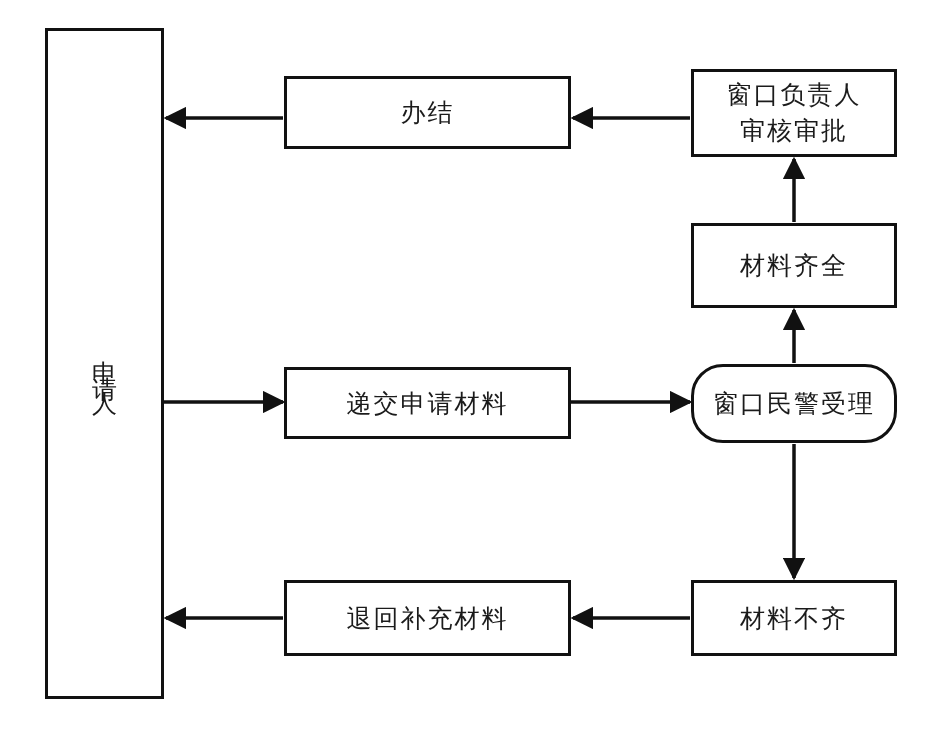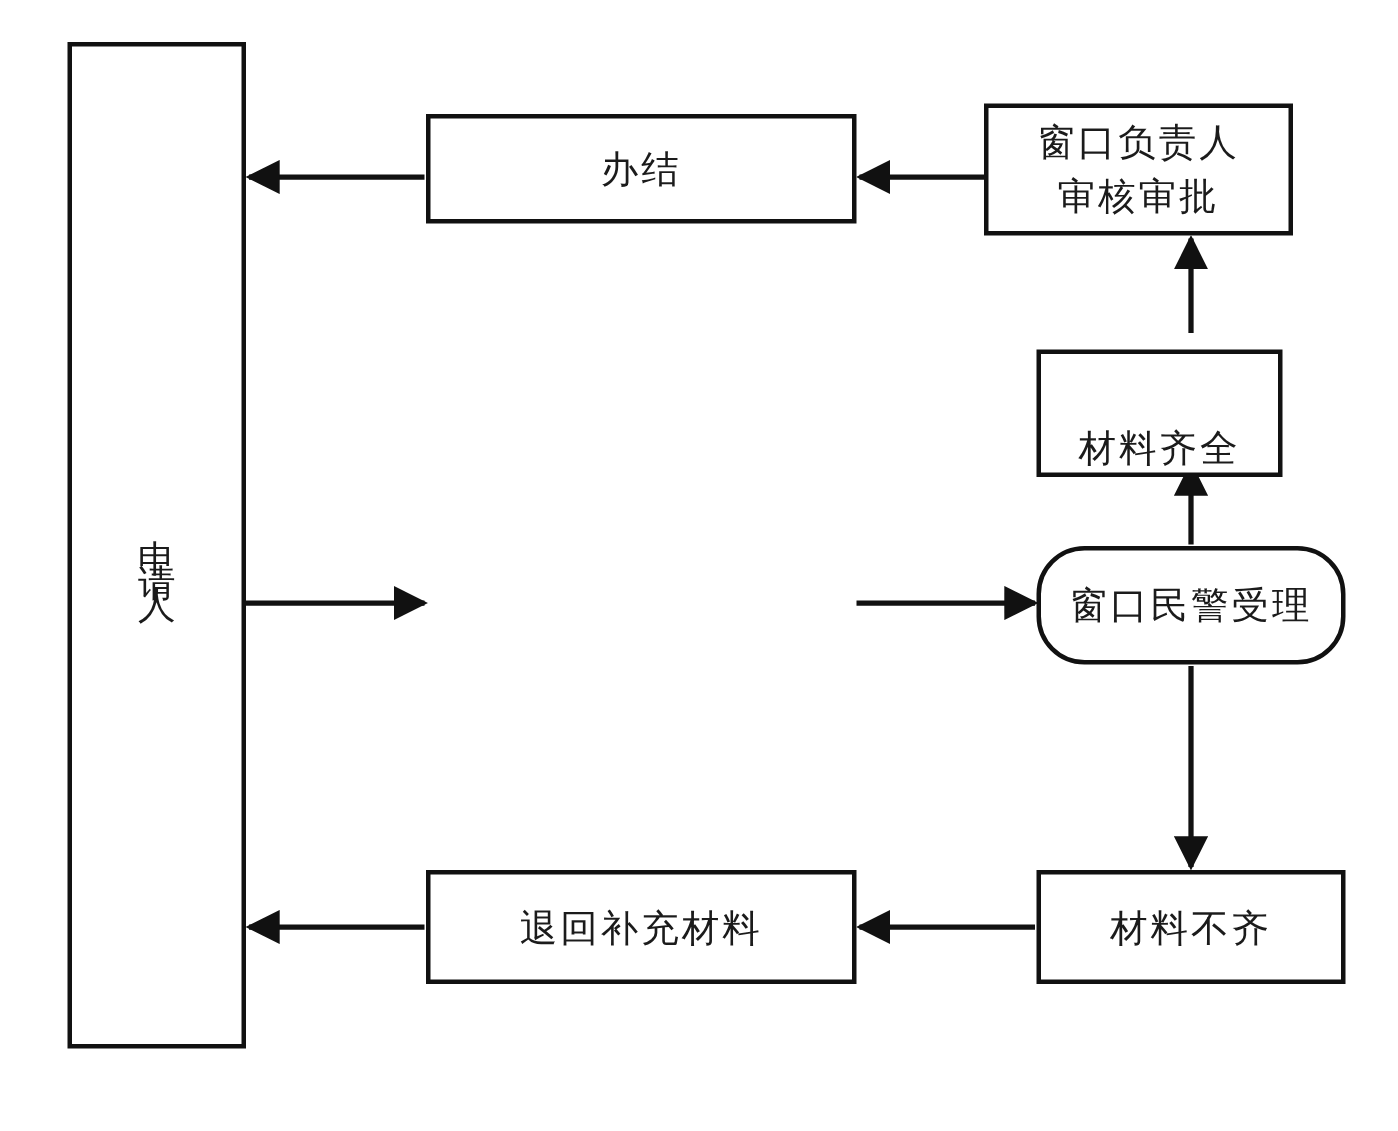--- a/index.html
+++ b/index.html
@@ -52,22 +52,22 @@
   }
   .node.vertical-text .node-label {
     writing-mode: vertical-rl;
     text-orientation: upright;
     letter-spacing: 16px;
     font-size: 25px;
   }
   
   #node-applicant  { left: 45px;  top: 28px;  width: 119px; height: 671px; }
   #node-done       { left: 284px; top: 76px;  width: 287px; height: 73px; }
-  #node-approve    { left: 656px; top: 69px;  width: 206px; height: 88px; }
-  #node-complete   { left: 691px; top: 233px; width: 164px; height: 85px; align-items: flex-end; }
+  #node-approve    { left: 691px; top: 69px;  width: 206px; height: 88px; }
+  #node-complete   { left: 691px; top: 223px; width: 206px; height: 85px; }
   #node-submit     { left: 284px; top: 367px; width: 287px; height: 72px; }
   #node-accept     { left: 691px; top: 364px; width: 206px; height: 79px; border-radius: 32px; }
   #node-return     { left: 284px; top: 580px; width: 287px; height: 76px; }
   #node-incomplete { left: 691px; top: 580px; width: 206px; height: 76px; }
 </style>
 </head>
 <body>
 
 <div id="flowchart-root">
 
@@ -110,20 +110,23 @@
 
   <div class="node" id="node-approve">
     <span class="node-label two-line">窗口负责人
 审核审批</span>
   </div>
 
   <div class="node" id="node-complete">
     <span class="node-label">材料齐全</span>
   </div>
 
+  <div class="node" id="node-submit">
+    <span class="node-label">递交申请材料</span>
+  </div>
 
   <div class="node" id="node-accept">
     <span class="node-label">窗口民警受理</span>
   </div>
 
   <div class="node" id="node-incomplete">
     <span class="node-label">材料不齐</span>
   </div>
 
   <div class="node" id="node-return">

